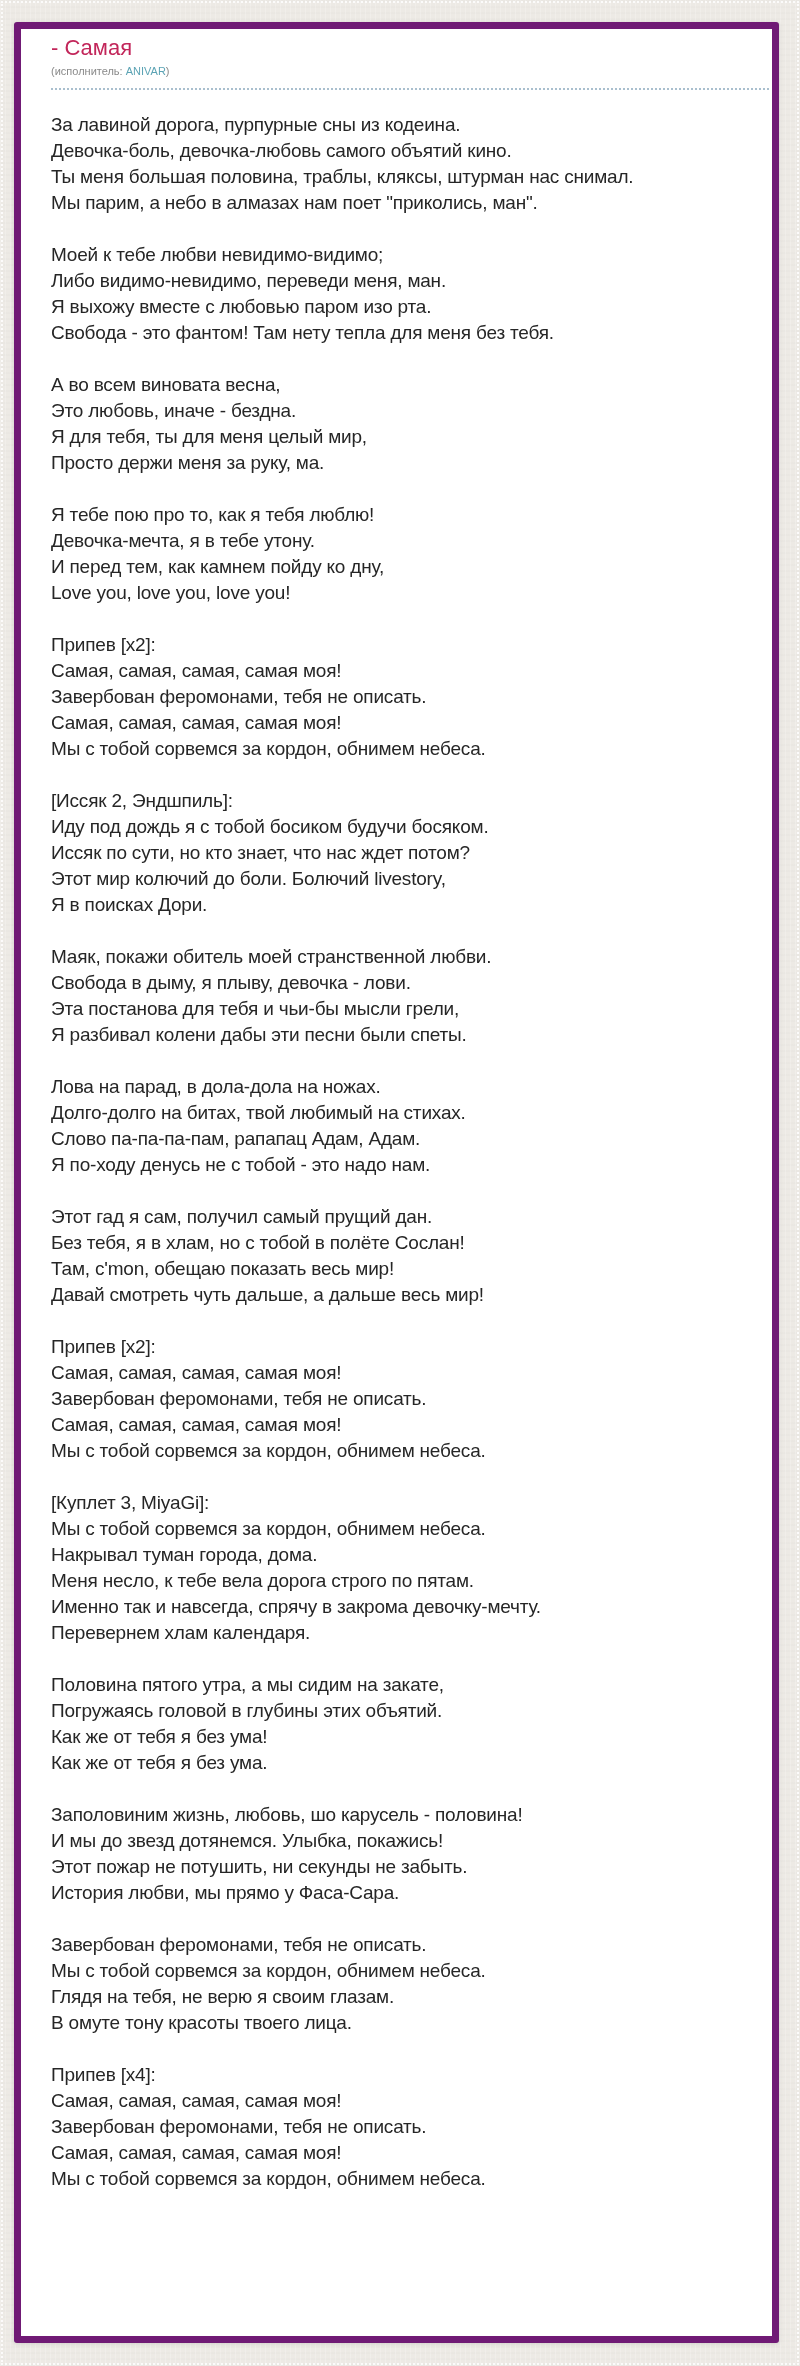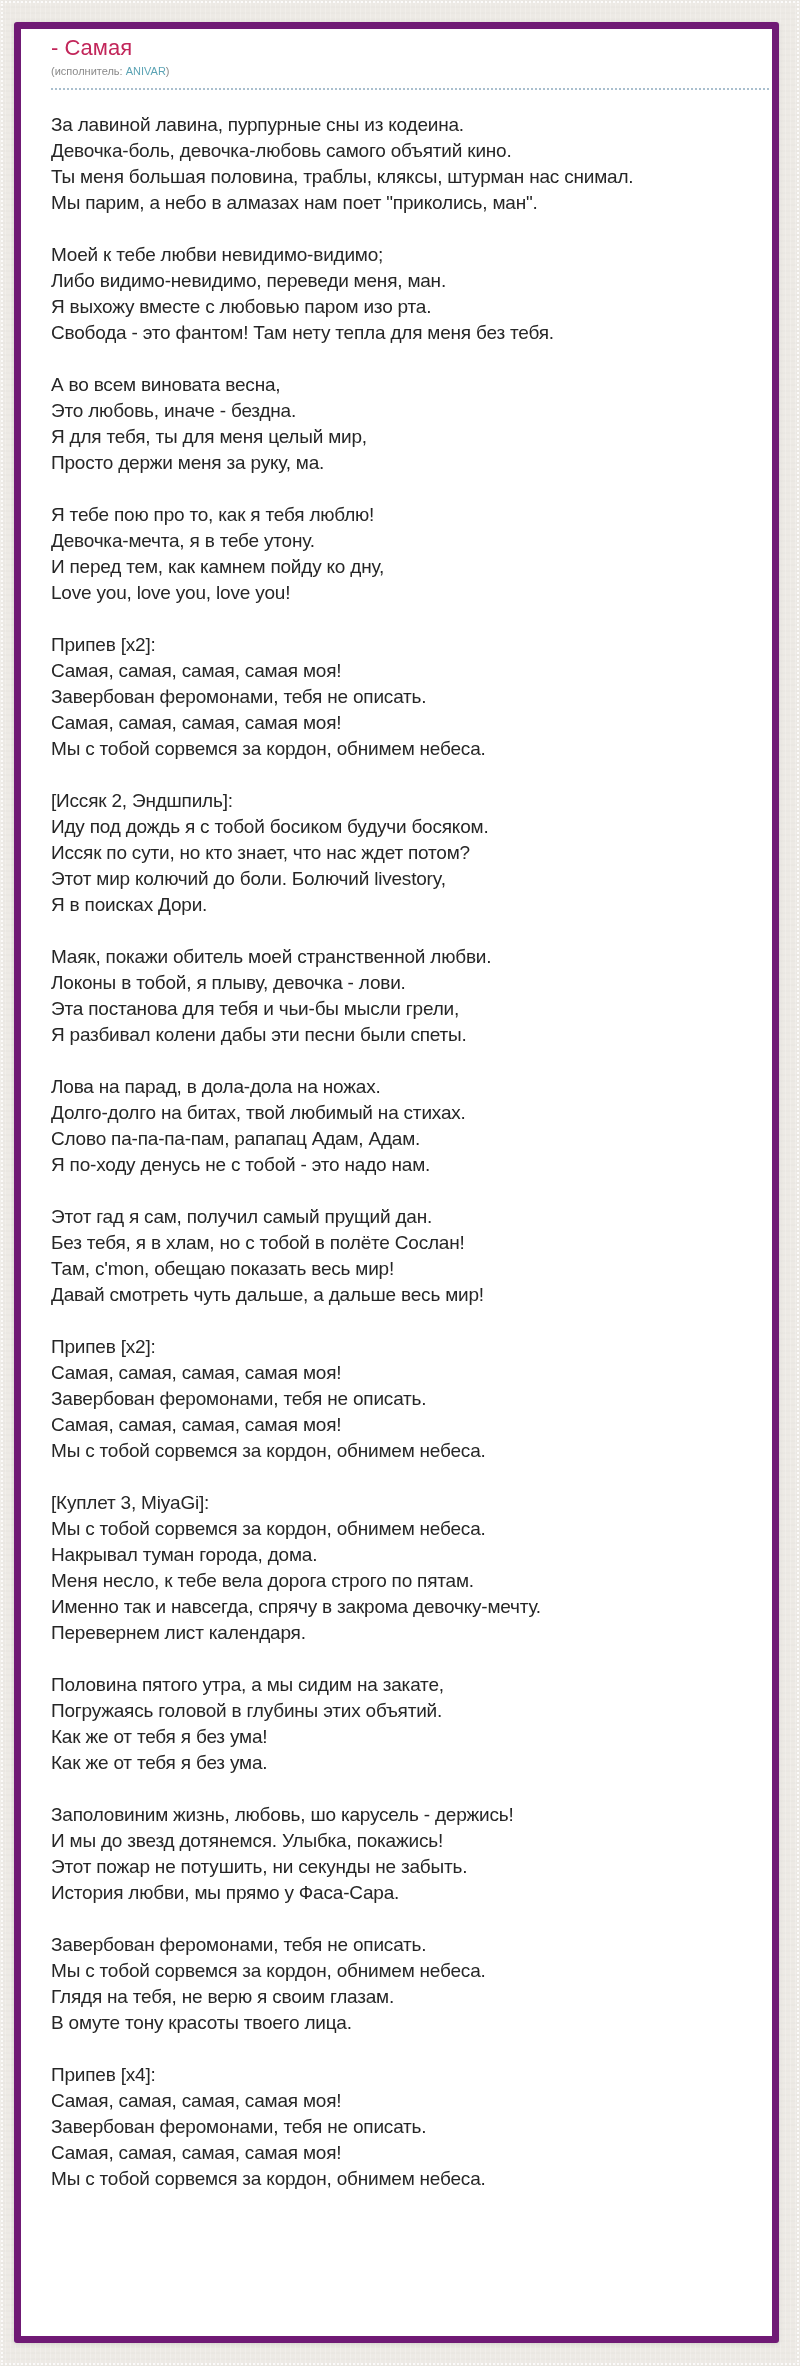--- a/index.html
+++ b/index.html
@@ -72,21 +72,21 @@
 
 <div class="page-frame"></div>
 
 <div class="card">
   <h1 class="song-title">- Самая</h1>
 
   <div class="artist-row"><span>(исполнитель: </span><a class="artist-link">ANIVAR</a><span>)</span></div>
 
   <div class="lyrics">
       <div class="stanza">
-        <div class="line">За лавиной лавина, пурпурные сны из кодеина.</div>
+        <div class="line">За лавиной дорога, пурпурные сны из кодеина.</div>
         <div class="line">Девочка-боль, девочка-любовь самого объятий кино.</div>
         <div class="line">Ты меня большая половина, траблы, кляксы, штурман нас снимал.</div>
         <div class="line">Мы парим, а небо в алмазах нам поет "приколись, ман".</div>
       </div>
       <div class="stanza">
         <div class="line">Моей к тебе любви невидимо-видимо;</div>
         <div class="line">Либо видимо-невидимо, переведи меня, ман.</div>
         <div class="line">Я выхожу вместе с любовью паром изо рта.</div>
         <div class="line">Свобода - это фантом! Там нету тепла для меня без тебя.</div>
       </div>
@@ -111,21 +111,21 @@
       </div>
       <div class="stanza">
         <div class="line">[Иссяк 2, Эндшпиль]:</div>
         <div class="line">Иду под дождь я с тобой босиком будучи босяком.</div>
         <div class="line">Иссяк по сути, но кто знает, что нас ждет потом?</div>
         <div class="line">Этот мир колючий до боли. Болючий livestory,</div>
         <div class="line">Я в поисках Дори.</div>
       </div>
       <div class="stanza">
         <div class="line">Маяк, покажи обитель моей странственной любви.</div>
-        <div class="line">Локоны в тобой, я плыву, девочка - лови.</div>
+        <div class="line">Свобода в дыму, я плыву, девочка - лови.</div>
         <div class="line">Эта постанова для тебя и чьи-бы мысли грели,</div>
         <div class="line">Я разбивал колени дабы эти песни были спеты.</div>
       </div>
       <div class="stanza">
         <div class="line">Лова на парад, в дола-дола на ножах.</div>
         <div class="line">Долго-долго на битах, твой любимый на стихах.</div>
         <div class="line">Слово па-па-па-пам, рапапац Адам, Адам.</div>
         <div class="line">Я по-ходу денусь не с тобой - это надо нам.</div>
       </div>
       <div class="stanza">
@@ -140,30 +140,30 @@
         <div class="line">Завербован феромонами, тебя не описать.</div>
         <div class="line">Самая, самая, самая, самая моя!</div>
         <div class="line">Мы с тобой сорвемся за кордон, обнимем небеса.</div>
       </div>
       <div class="stanza">
         <div class="line">[Куплет 3, MiyaGi]:</div>
         <div class="line">Мы с тобой сорвемся за кордон, обнимем небеса.</div>
         <div class="line">Накрывал туман города, дома.</div>
         <div class="line">Меня несло, к тебе вела дорога строго по пятам.</div>
         <div class="line">Именно так и навсегда, спрячу в закрома девочку-мечту.</div>
-        <div class="line">Перевернем лист календаря.</div>
+        <div class="line">Перевернем хлам календаря.</div>
       </div>
       <div class="stanza">
         <div class="line">Половина пятого утра, а мы сидим на закате,</div>
         <div class="line">Погружаясь головой в глубины этих объятий.</div>
         <div class="line">Как же от тебя я без ума!</div>
         <div class="line">Как же от тебя я без ума.</div>
       </div>
       <div class="stanza">
-        <div class="line">Заполовиним жизнь, любовь, шо карусель - держись!</div>
+        <div class="line">Заполовиним жизнь, любовь, шо карусель - половина!</div>
         <div class="line">И мы до звезд дотянемся. Улыбка, покажись!</div>
         <div class="line">Этот пожар не потушить, ни секунды не забыть.</div>
         <div class="line">История любви, мы прямо у Фаса-Сара.</div>
       </div>
       <div class="stanza">
         <div class="line">Завербован феромонами, тебя не описать.</div>
         <div class="line">Мы с тобой сорвемся за кордон, обнимем небеса.</div>
         <div class="line">Глядя на тебя, не верю я своим глазам.</div>
         <div class="line">В омуте тону красоты твоего лица.</div>
       </div>

